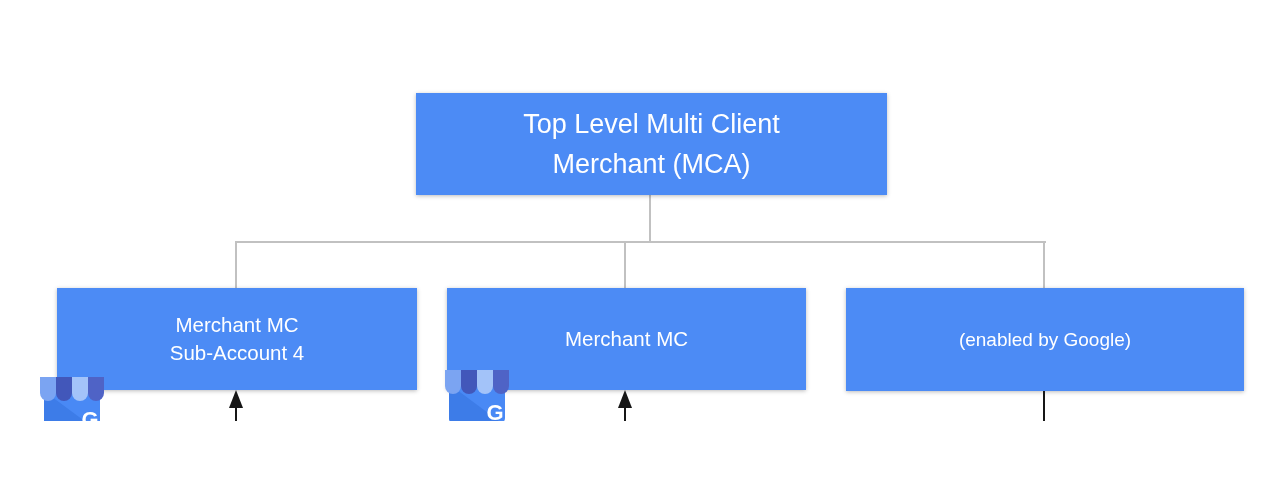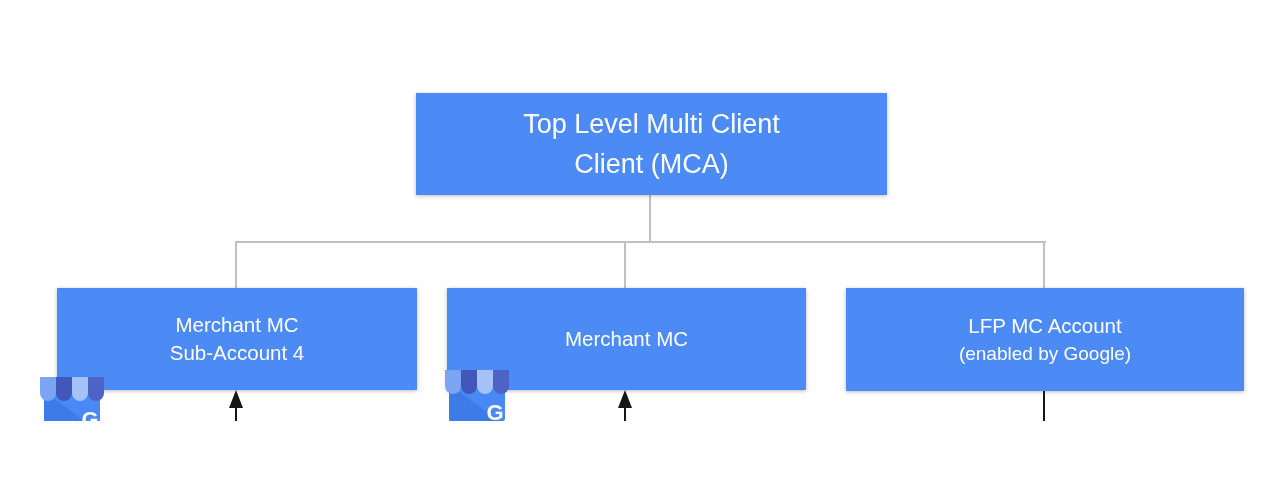--- a/index.html
+++ b/index.html
@@ -66,34 +66,33 @@
 
   <div class="vline black" style="left:1043px; top:391px; height:46px;"></div>
   <div class="hline black" style="left:235px; top:435px; width:810px;"></div>
   <div class="vline black" style="left:235px; top:402px; height:35px;"></div>
   <div class="vline black" style="left:624px; top:402px; height:35px;"></div>
   <div class="arrowhead" style="left:229px; top:390px;"></div>
   <div class="arrowhead" style="left:618px; top:390px;"></div>
 
   <div class="box root-box">
     <span>Top Level Multi Client</span>
-    <span>Client (MCA)</span>
+    <span>Merchant (MCA)</span>
   </div>
 
   <div class="box child-box box-merchant-1">
     <span>Merchant MC</span>
     <span>Sub-Account 4</span>
   </div>
 
   <div class="box child-box box-merchant-2">
     <span>Merchant MC</span>
   </div>
 
   <div class="box child-box box-lfp">
-    <span>LFP MC Account</span>
     <span class="lfp-line-2">(enabled by Google)</span>
   </div>
 
   <svg class="gmb-icon" style="left:36px; top:369px;" width="72" height="66" viewBox="0 0 72 66">
     <defs>
       <clipPath id="gmb-body-clip-a">
           <rect x="8" y="18" width="56" height="44" rx="6"></rect>
         </clipPath>
     </defs>
     <rect x="8" y="18" width="56" height="44" rx="6" fill="#4989f5"></rect>

